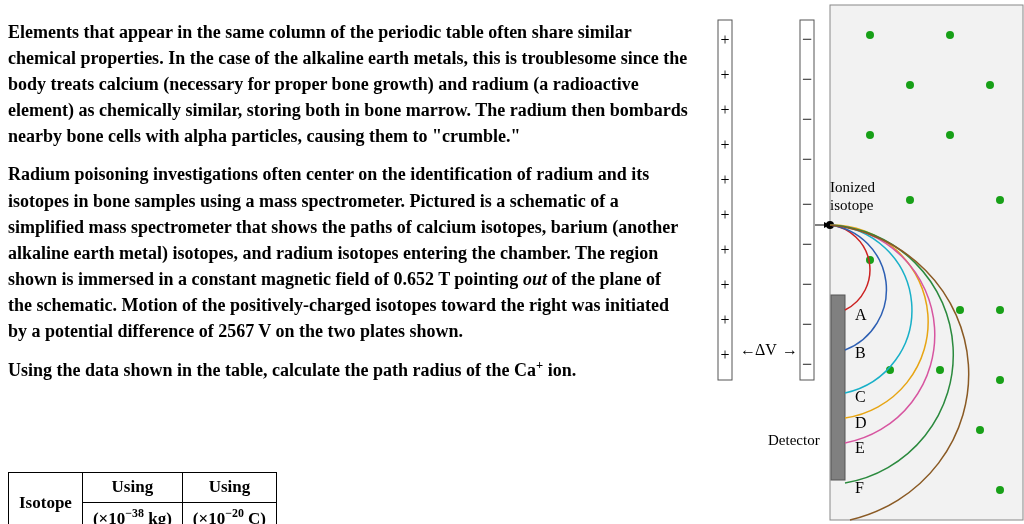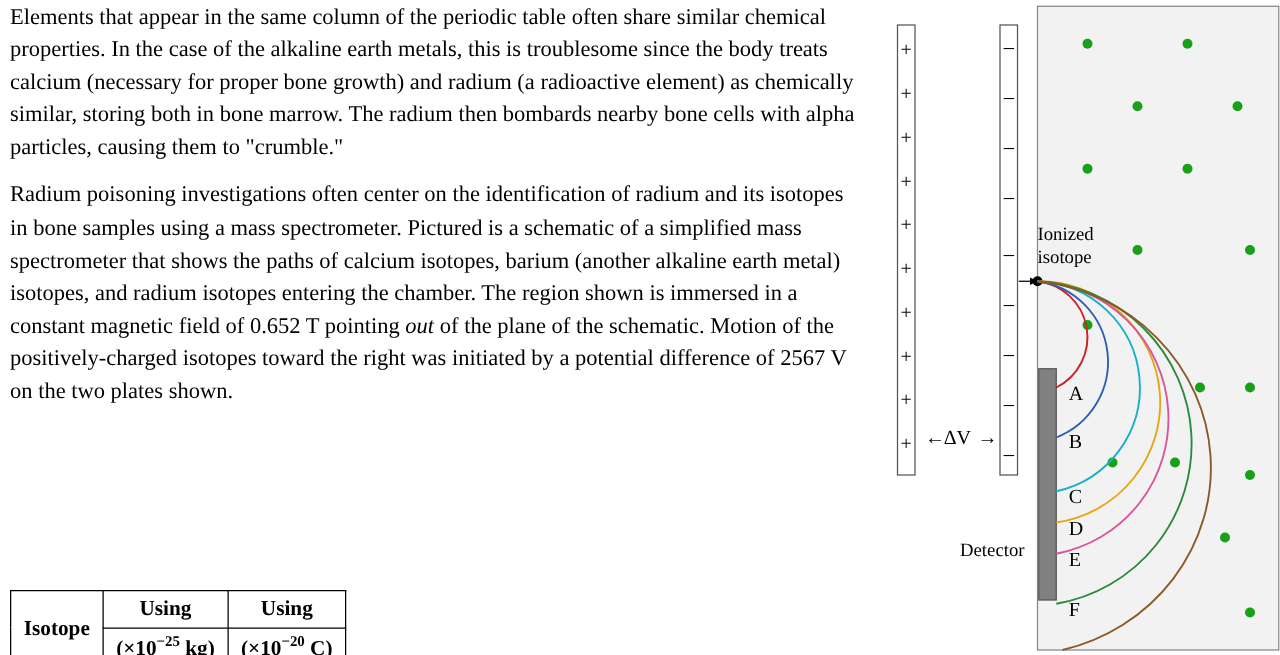--- a/index.html
+++ b/index.html
@@ -11,22 +11,23 @@
     color: #000;
     background: #fff;
     width: 1024px;
     height: 524px;
     overflow: hidden;
     position: relative;
   }
   .text-col {
     position: absolute;
     left: 8px;
-    top: 0;
+    top: 19px;
     width: 680px;
+    font-weight: bold;
   }
   .para { margin: 0 0 12px 0; }
   .diagram {
     position: absolute;
     left: 700px;
     top: 0;
     width: 324px;
     height: 520px;
   }
   .table-wrap {
@@ -48,33 +49,36 @@
   sup { font-size: 0.7em; }
 </style>
 </head>
 <body>
 
 <div class="text-col">
   <p class="para">Elements that appear in the same column of the periodic table often share similar chemical properties. In the case of the alkaline earth metals, this is troublesome since the body treats calcium (necessary for proper bone growth) and radium (a radioactive element) as chemically similar, storing both in bone marrow. The radium then bombards nearby bone cells with alpha particles, causing them to "crumble."</p>
   <p class="para">
     <span>Radium poisoning investigations often center on the identification of radium and its isotopes in bone samples using a mass spectrometer. Pictured is a schematic of a simplified mass spectrometer that shows the paths of calcium isotopes, barium (another alkaline earth metal) isotopes, and radium isotopes entering the chamber. The region shown is immersed in a constant magnetic field of 0.652 T pointing </span><i>out</i><span> of the plane of the schematic. Motion of the positively-charged isotopes toward the right was initiated by a potential difference of 2567 V on the two plates shown.</span>
   </p>
+  <p class="para">
+    <span>Using the data shown in the table, calculate the path radius of the Ca</span><sup>+</sup><span> ion.</span>
+  </p>
 </div>
 
 <div class="table-wrap">
   <table>
     <tbody>
         <tr>
       <td rowspan="2" class="bold">Isotope</td>
       <td class="bold">Using</td>
       <td class="bold">Using</td>
     </tr>
     <tr>
       <td class="bold">
-        <span>(×10</span><sup>−25</sup><span> kg)</span>
+        <span>(×10</span><sup>−38</sup><span> kg)</span>
       </td>
       <td class="bold">
         <span>(×10</span><sup>−20</sup><span> C)</span>
       </td>
     </tr>
   </tbody>
     </table>
 </div>
 
 <div class="diagram">

